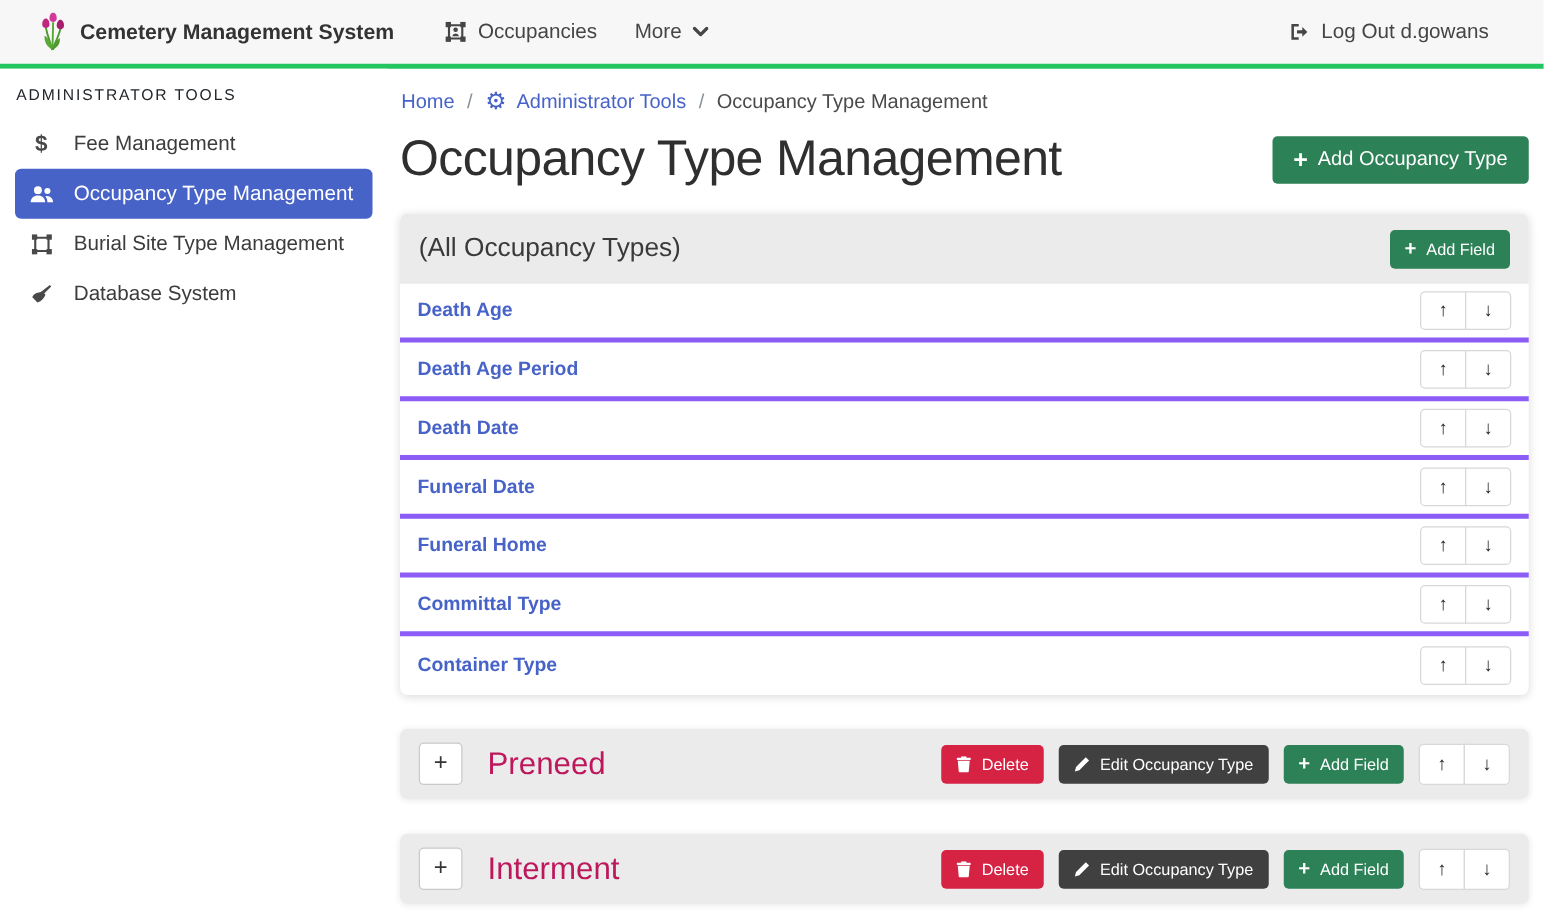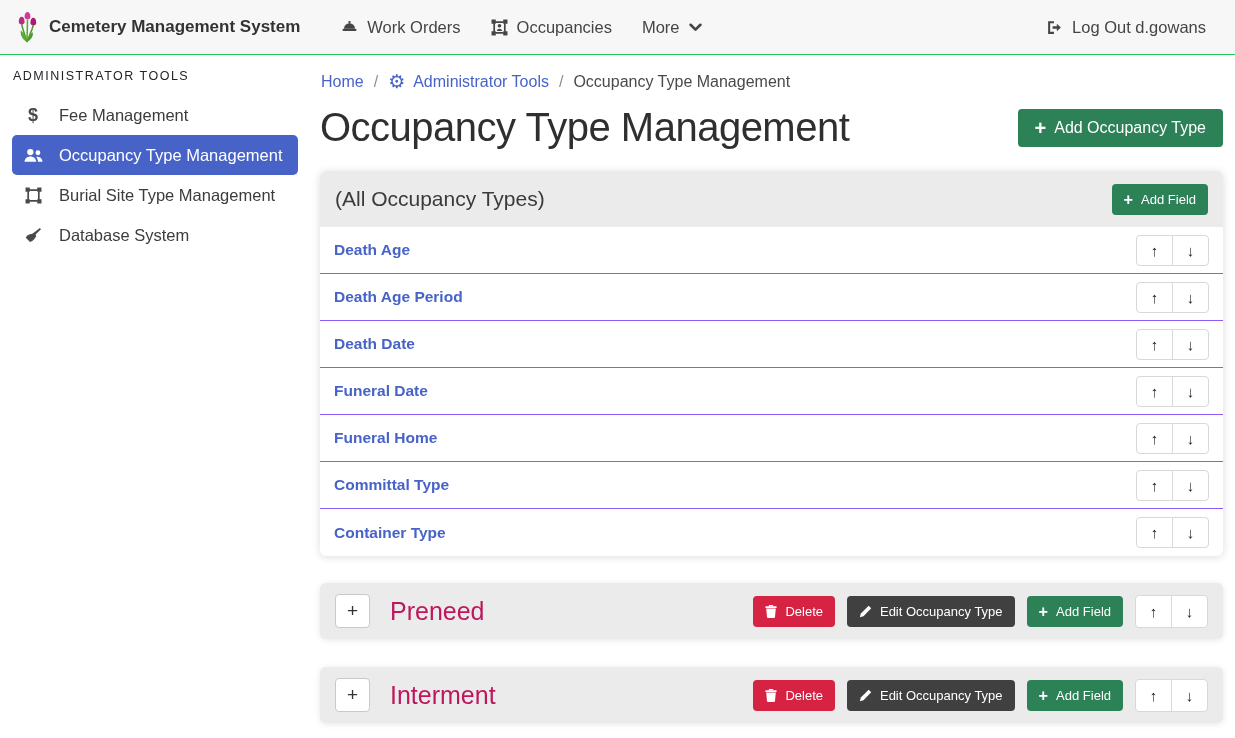--- a/index.html
+++ b/index.html
@@ -4,21 +4,21 @@
 <style>
   * { box-sizing: border-box; margin: 0; padding: 0; }
   html,body { width:1235px; height:738px; overflow:hidden; }
   body {
     font-family:"Liberation Sans", sans-serif;
     background:#ffffff; color:#343a40;
   }
   
   .navbar {
     height:55px; background:#f7f7f7; display:flex; align-items:center;
-    padding:0 14px; border-bottom:1px solid #22c55e;
+    padding:0 29px; border-bottom:4px solid #22c55e;
   }
   .brand { display:flex; align-items:center; gap:9px; cursor:pointer; margin-right:26px; }
   .brand-text { font-weight:bold; font-size:17px; color:#333; }
   .nav-item {
     display:flex; align-items:center; gap:9px; padding:8px 15px;
     font-size:16.5px; color:#454545; cursor:pointer;
   }
   .nav-item svg { flex:0 0 auto; }
   .nav-right { margin-left:auto; }
   
@@ -57,21 +57,21 @@
   
   .card { margin-top:21px; border-radius:6px; background:#fff;
           box-shadow:0 1px 8px rgba(0,0,0,0.14); }
   .card-header {
     height:56px; background:#ebebeb; border-radius:6px 6px 0 0;
     display:flex; align-items:center; justify-content:space-between; padding:0 15px;gap:12px;
   }
   .card-title { font-size:21px; color:#3a3a3a; }
   .field-row {
     height:47px; display:flex; align-items:center; justify-content:space-between;
-    padding:0 14px; border-bottom:1px solid #8b5cf6;
+    padding:0 14px; border-bottom:4px solid #8b5cf6;
   }
   .field-row:last-child { border-bottom:none; }
   .field-link { color:#4763c8; font-weight:bold; font-size:15.5px; text-decoration:none; cursor:pointer; }
   .arrow-group { display:flex; }
   .arrow-btn {
     width:37px; height:31px; background:#fff; border:1px solid #d8d8d8;
     color:#212529; font-size:15px; cursor:pointer; font-family:inherit;
     display:flex; align-items:center; justify-content:center;
   }
   .arrow-btn:first-child { border-radius:4px 0 0 4px; }
@@ -102,28 +102,20 @@
       <path d="M19.5 13.5C18 20 15 25 13 31" stroke="#4e9a2e" stroke-width="1.6" fill="none"></path>
       <path d="M13 31c-5-3-7-7-6.5-12 3 2 5 5 6.5 12z" fill="#5aa835"></path>
       <path d="M13 31c5-3 6.5-6 6-10-3 2-4.5 4-6 10z" fill="#4e9a2e"></path>
       <path d="M4.5 10c0-3 1.3-5 3-5s3 2 3 5c0 1.8-1.3 2.8-3 2.8s-3-1-3-2.8z" fill="#c0277f"></path>
       <path d="M10.5 5c0-3 1.3-5 3-5s3 2 3 5c0 1.8-1.3 2.8-3 2.8s-3-1-3-2.8z" fill="#d13a9b"></path>
       <path d="M16.5 11c0-3 1.3-5 3-5s3 2 3 5c0 1.8-1.3 2.8-3 2.8s-3-1-3-2.8z" fill="#a81d6e"></path>
     </svg>
     <span class="brand-text">Cemetery Management System</span>
   </div>
 
-  <div class="nav-item">
-    <svg width="17" height="16" viewBox="0 0 16 16" fill="#454545">
-      <rect x="7" y="2" width="2" height="2.5" rx="0.6"></rect>
-      <path d="M2.5 9.7a5.5 5.5 0 0 1 11 0z"></path>
-      <rect x="1" y="9.7" width="14" height="2.3" rx="1.1"></rect>
-    </svg>
-    <span>Work Orders</span>
-  </div>
 
   <div class="nav-item">
     <svg width="17" height="17" viewBox="0 0 16 16" fill="#454545">
       <path d="M4 2.2h8v1.6H4zM4 12.2h8v1.6H4zM2.2 4h1.6v8H2.2zM12.2 4h1.6v8h-1.6z"></path>
       <rect x="0.5" y="0.5" width="4" height="4"></rect>
       <rect x="11.5" y="0.5" width="4" height="4"></rect>
       <rect x="0.5" y="11.5" width="4" height="4"></rect>
       <rect x="11.5" y="11.5" width="4" height="4"></rect>
       <circle cx="8" cy="6.4" r="1.7"></circle>
       <path d="M5.4 11.2a2.7 2.7 0 0 1 5.2 0z"></path>

